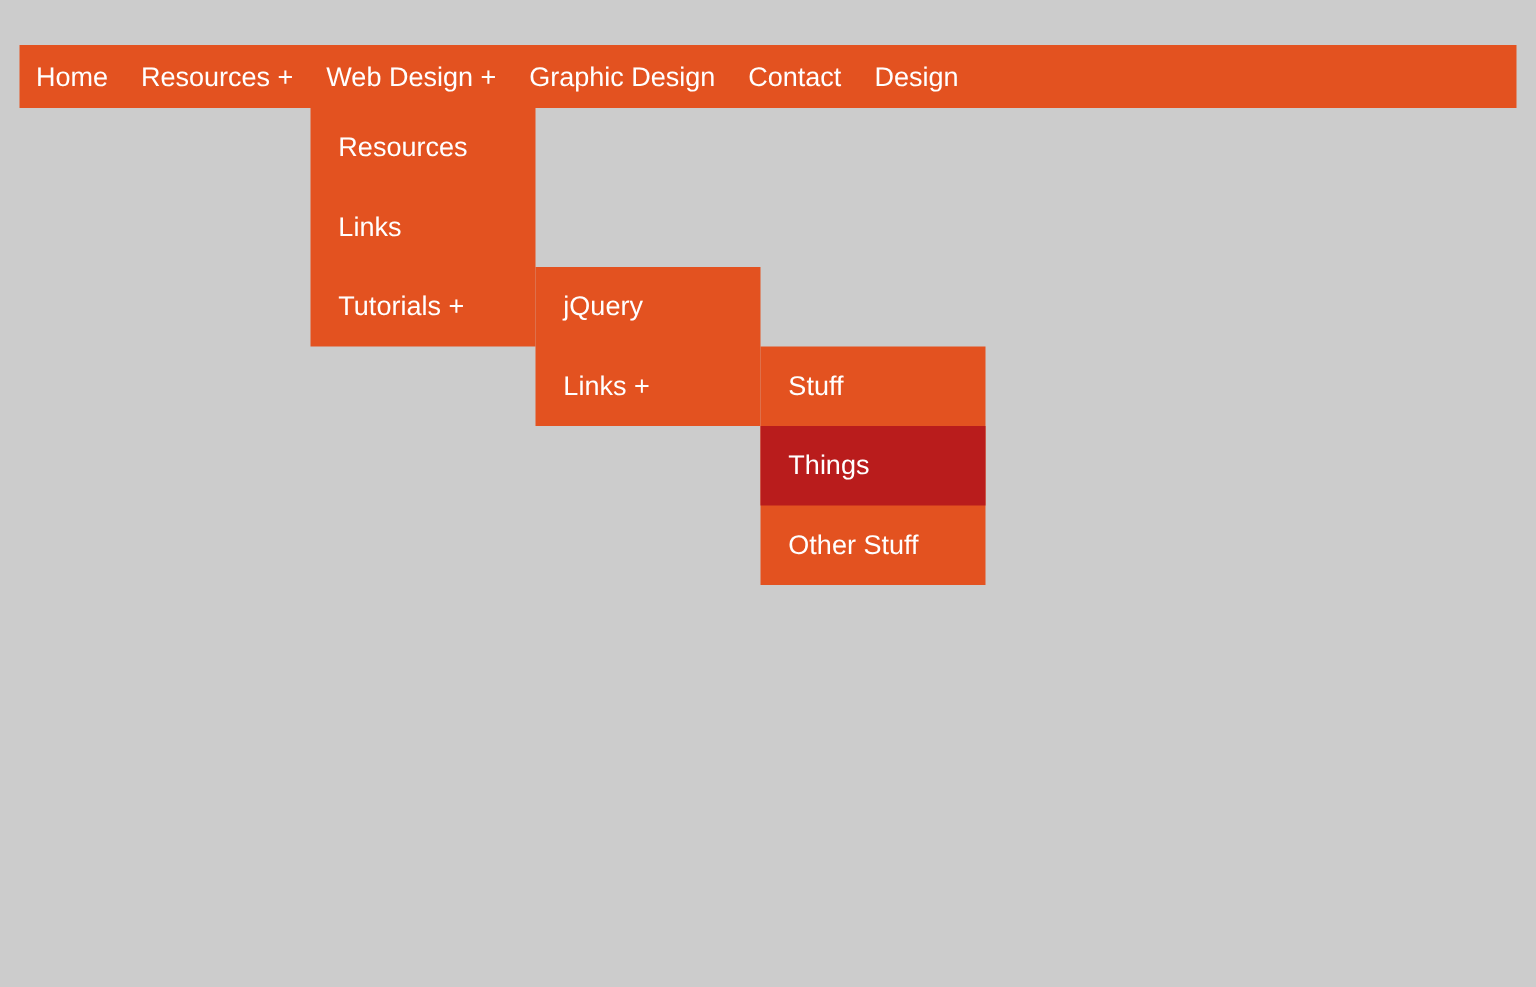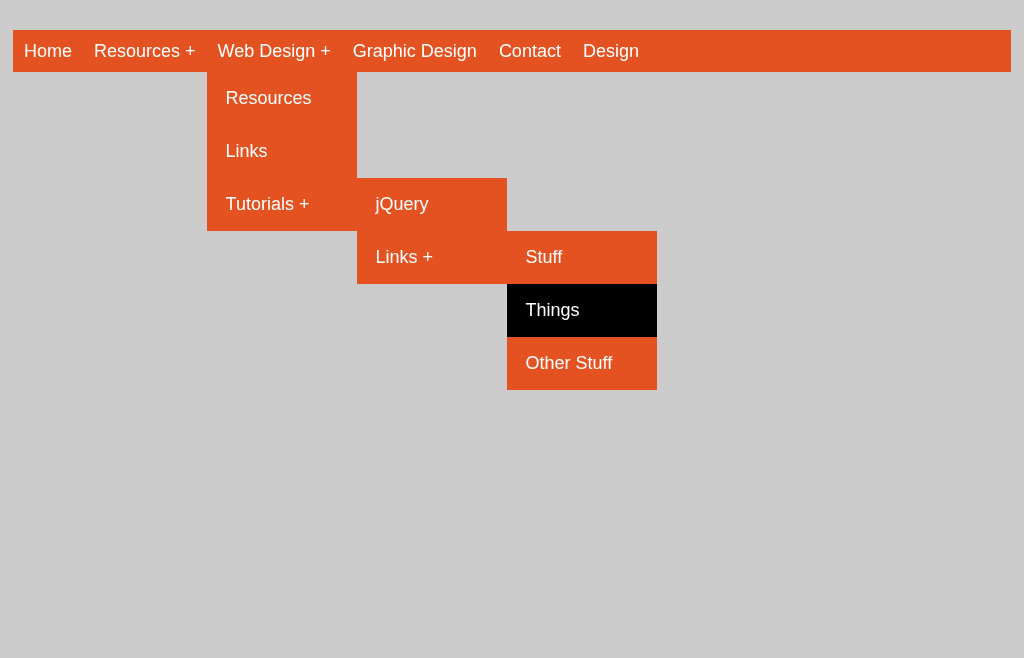--- a/index.html
+++ b/index.html
@@ -41,21 +41,21 @@
   }
   .submenu .sub-item {
     height: 53px;
     display: flex;
     align-items: center;
     padding: 0 19px;
     cursor: pointer;
     position: relative;
   }
   .sub-item.hover {
-    background: #000000;
+    background: #b91c1c;
     text-align: right;
   }
   .submenu .submenu {
     top: 0;
     left: 100%;
   }
 </style>
 </head>
 <body>
 

